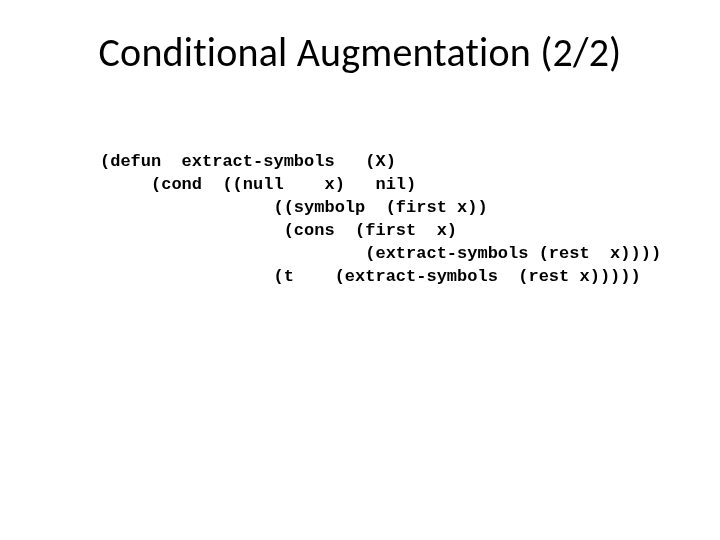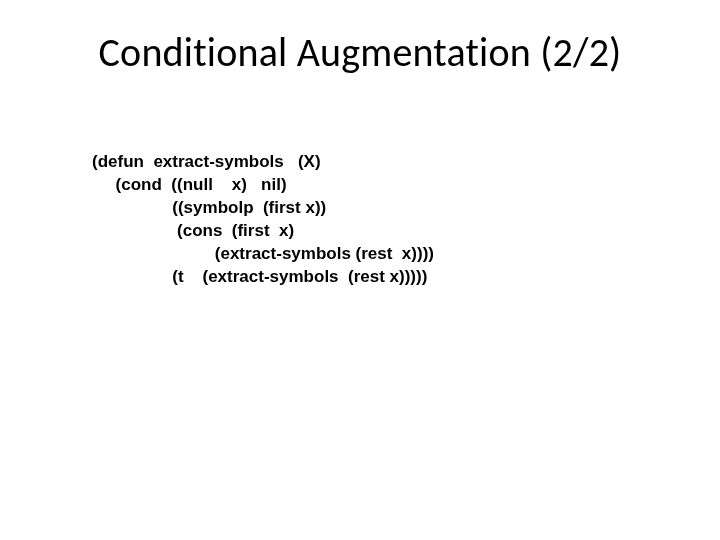--- a/index.html
+++ b/index.html
@@ -23,26 +23,26 @@
     left: 0;
     width: 720px;
     text-align: center;
     font-size: 40px;
     font-weight: 400;
     letter-spacing: 0.2px;
   }
   .code-block {
     position: absolute;
     top: 128px;
-    left: 92px;
+    left: 100px;
     font-size: 17px;
     line-height: 1.35;
     font-weight: 600;
     white-space: pre;
-    font-family: Liberation Sans, sans-serif;
+    font-family: Liberation Mono, monospace;
   }
 </style>
 </head>
 <body>
 
 <div class="slide">
   <div class="title">Conditional Augmentation (2/2)</div>
 
   <div class="code-block">
 <span>(defun  extract-symbols   (X)</span>

